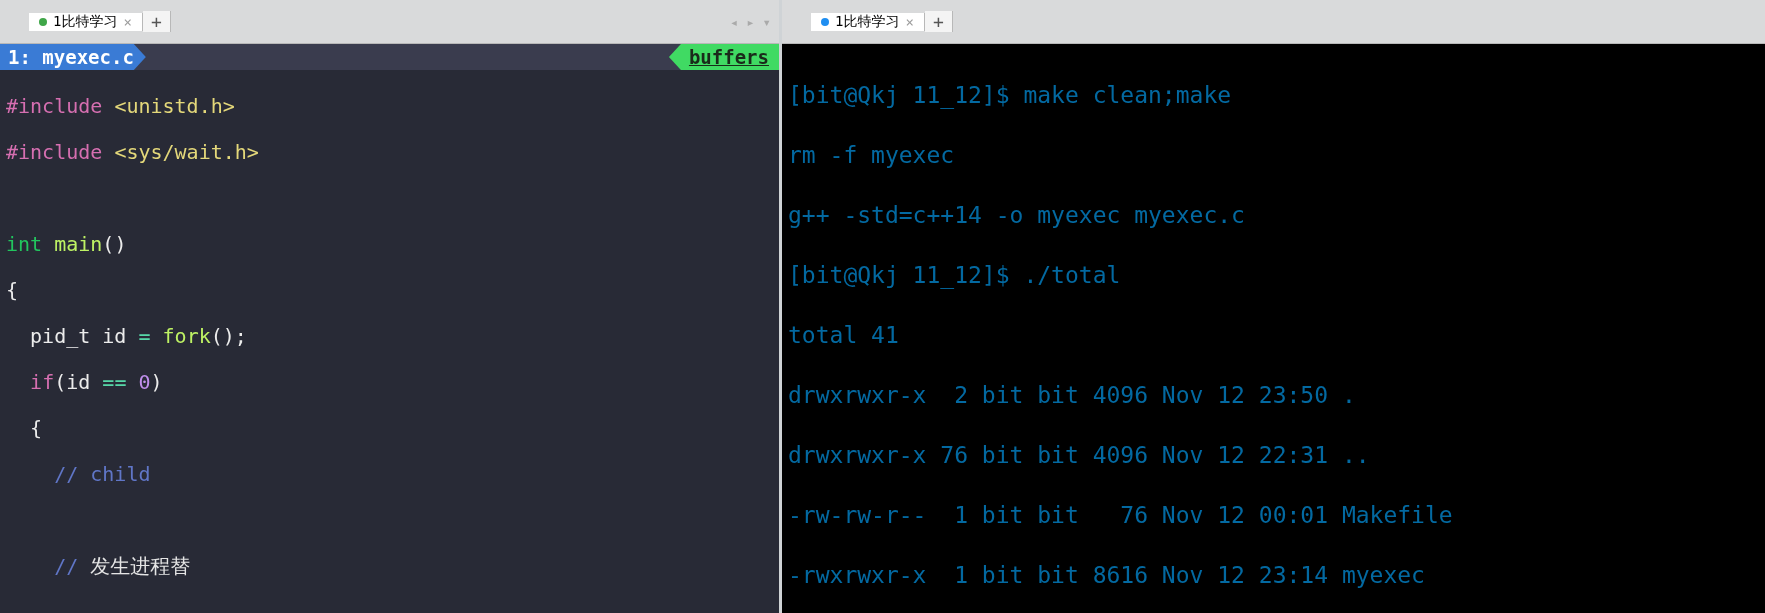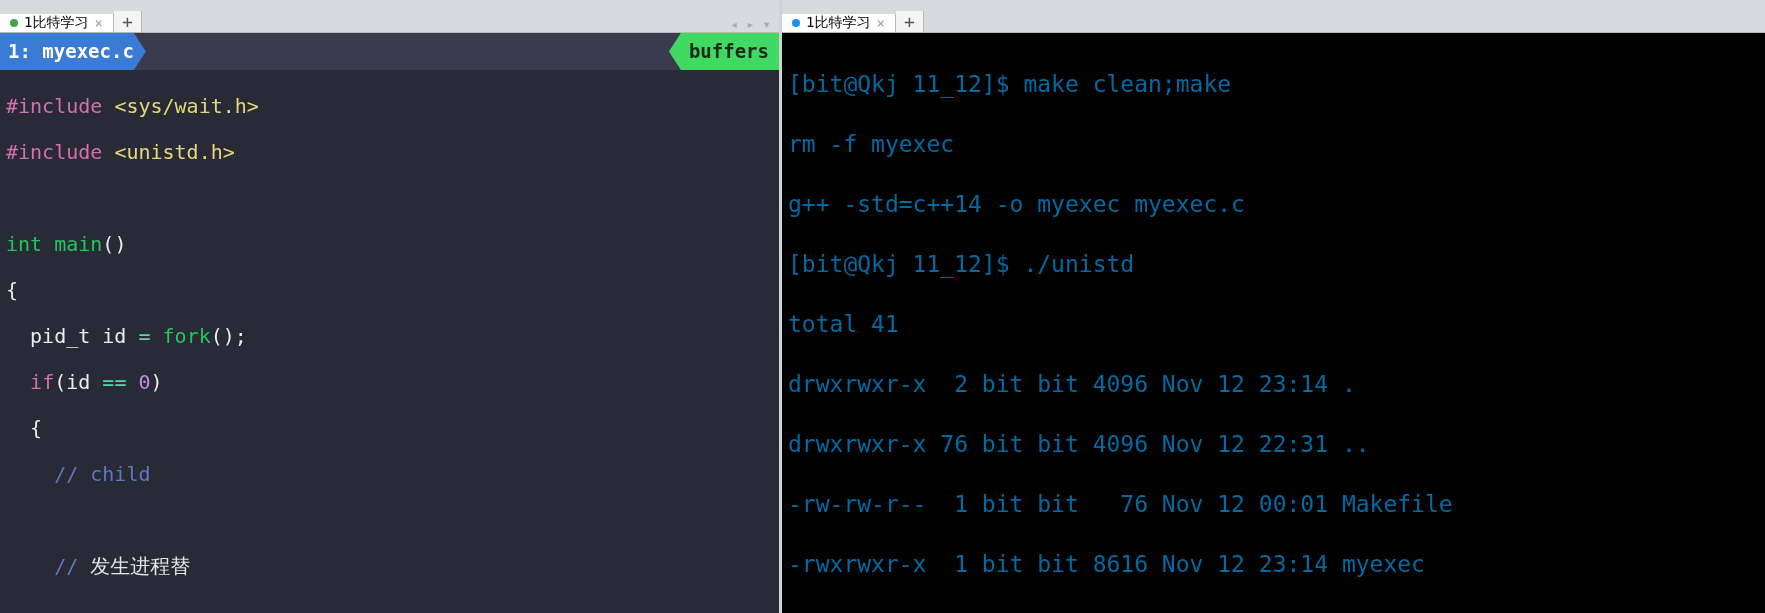--- a/index.html
+++ b/index.html
@@ -14,24 +14,25 @@
   
   .left {
     width:782px;
     height:100%;
     display:flex;
     flex-direction:column;
     border-right:3px solid #cfd3d6;
   }
   .tabstrip {
     background:#d9dadb;
-    height:33px;
-    display:flex;
-    align-items:flex-end;
+    height:44px;
+    display:flex;
+    align-items:center;
     border-bottom:1px solid #b8b8b8;
+    padding-left:29px;
   }
   .tab {
     display:flex;
     align-items:center;
     padding:0 10px;
     background:#f4f4f4;
     border-right:1px solid #b8b8b8;
     font-size:14px;
     gap:6px;
   }
@@ -45,21 +46,21 @@
   .editor {
     flex:1;
     background:#282a36;
     color:#ececec;
     position:relative;
     font-size:20px;
     line-height:23px;
     overflow:hidden;
   }
   .statusline {
-    height:37px;
+    height:26px;
     background:#3a3c4e;
     display:flex;
     position:relative;
   }
   .sl-left {
     background:#3a7bd5;
     color:#ffffff;
     padding:0 12px 0 8px;
     height:100%;
     display:flex;
@@ -72,32 +73,33 @@
     margin-left:auto;
     background:#40da63;
     color:#1a2a1a;
     padding:0 10px 0 20px;
     height:100%;
     display:flex;
     align-items:center;
     clip-path:polygon(12px 0,100% 0,100% 100%,12px 100%,0 50%);
     font-size:19px;
     font-weight:bold;
+    text-decoration:underline;
   }
   .code {
     padding:2px 6px;
     white-space:pre;
     font-size:20px;
     line-height:23px;
   }
   .code .line { min-height:23px; }
   .preproc { color:#d66fb1; }
   .inc-path { color:#e4d87a; }
   .type { color:#22c55e; }
-  .func { color:#22c55e;margin-top:44px; }
+  .func { color:#bef264;margin-top:44px; }
   .kw { color:#d66fb1; }
   .op { color:#57d7a8; }
   .punct { color:#ececec; }
   .num { color:#c08fec; }
   .comment { color:#6076c7; }
   .comment-cn { color:#e5e5e5; }
 
   
   .right {
     flex:1;
@@ -143,22 +145,22 @@
     </div>
   </div>
 
   <div class="editor">
     <div class="statusline">
       <div class="sl-left">1: myexec.c</div>
       <div class="sl-right">buffers</div>
     </div>
 
     <div class="code">
+<div class="line"><span class="preproc">#include </span><span class="inc-path">&lt;unistd.h&gt;</span></div>
 <div class="line"><span class="preproc">#include </span><span class="inc-path">&lt;sys/wait.h&gt;</span></div>
-<div class="line"><span class="preproc">#include </span><span class="inc-path">&lt;unistd.h&gt;</span></div>
 <div class="line"> </div>
 <div class="line"><span class="type">int</span> <span class="func">main</span><span class="punct">()</span></div>
 <div class="line"><span class="punct">{</span></div>
 <div class="line"><span>  pid_t id </span><span class="op">=</span><span> </span><span class="func">fork</span><span class="punct">();</span></div>
 <div class="line">  <span class="kw">if</span><span class="punct">(</span><span>id</span><span class="op"> == </span><span class="num">0</span><span class="punct">)</span></div>
 <div class="line"><span class="punct">  {</span></div>
 <div class="line"><span class="comment">    // child</span></div>
 <div class="line"> </div>
 <div class="line"><span class="comment">    <span class="comment">// </span><span class="comment-cn">发生进程替</span></span></div>
 
@@ -183,23 +185,23 @@
     </div>
     <div class="newtab">
       <span>+</span>
     </div>
   </div>
 
   <div class="terminal">
 <div>[bit@Qkj 11_12]$ make clean;make</div>
 <div>rm -f myexec</div>
 <div>g++ -std=c++14 -o myexec myexec.c</div>
-<div>[bit@Qkj 11_12]$ ./unistd</div>
+<div>[bit@Qkj 11_12]$ ./total</div>
 <div>total 41</div>
-<div>drwxrwxr-x  2 bit bit 4096 Nov 12 23:14 .</div>
+<div>drwxrwxr-x  2 bit bit 4096 Nov 12 23:50 .</div>
 <div>drwxrwxr-x 76 bit bit 4096 Nov 12 22:31 ..</div>
 <div>-rw-rw-r--  1 bit bit   76 Nov 12 00:01 Makefile</div>
 <div>-rwxrwxr-x  1 bit bit 8616 Nov 12 23:14 myexec</div>
 <div>-rw-rw-r--  1 bit bit 1067 Nov 12 23:14 myexec.c</div>
 
 
   </div>
 </div>
 
 </body></html>

